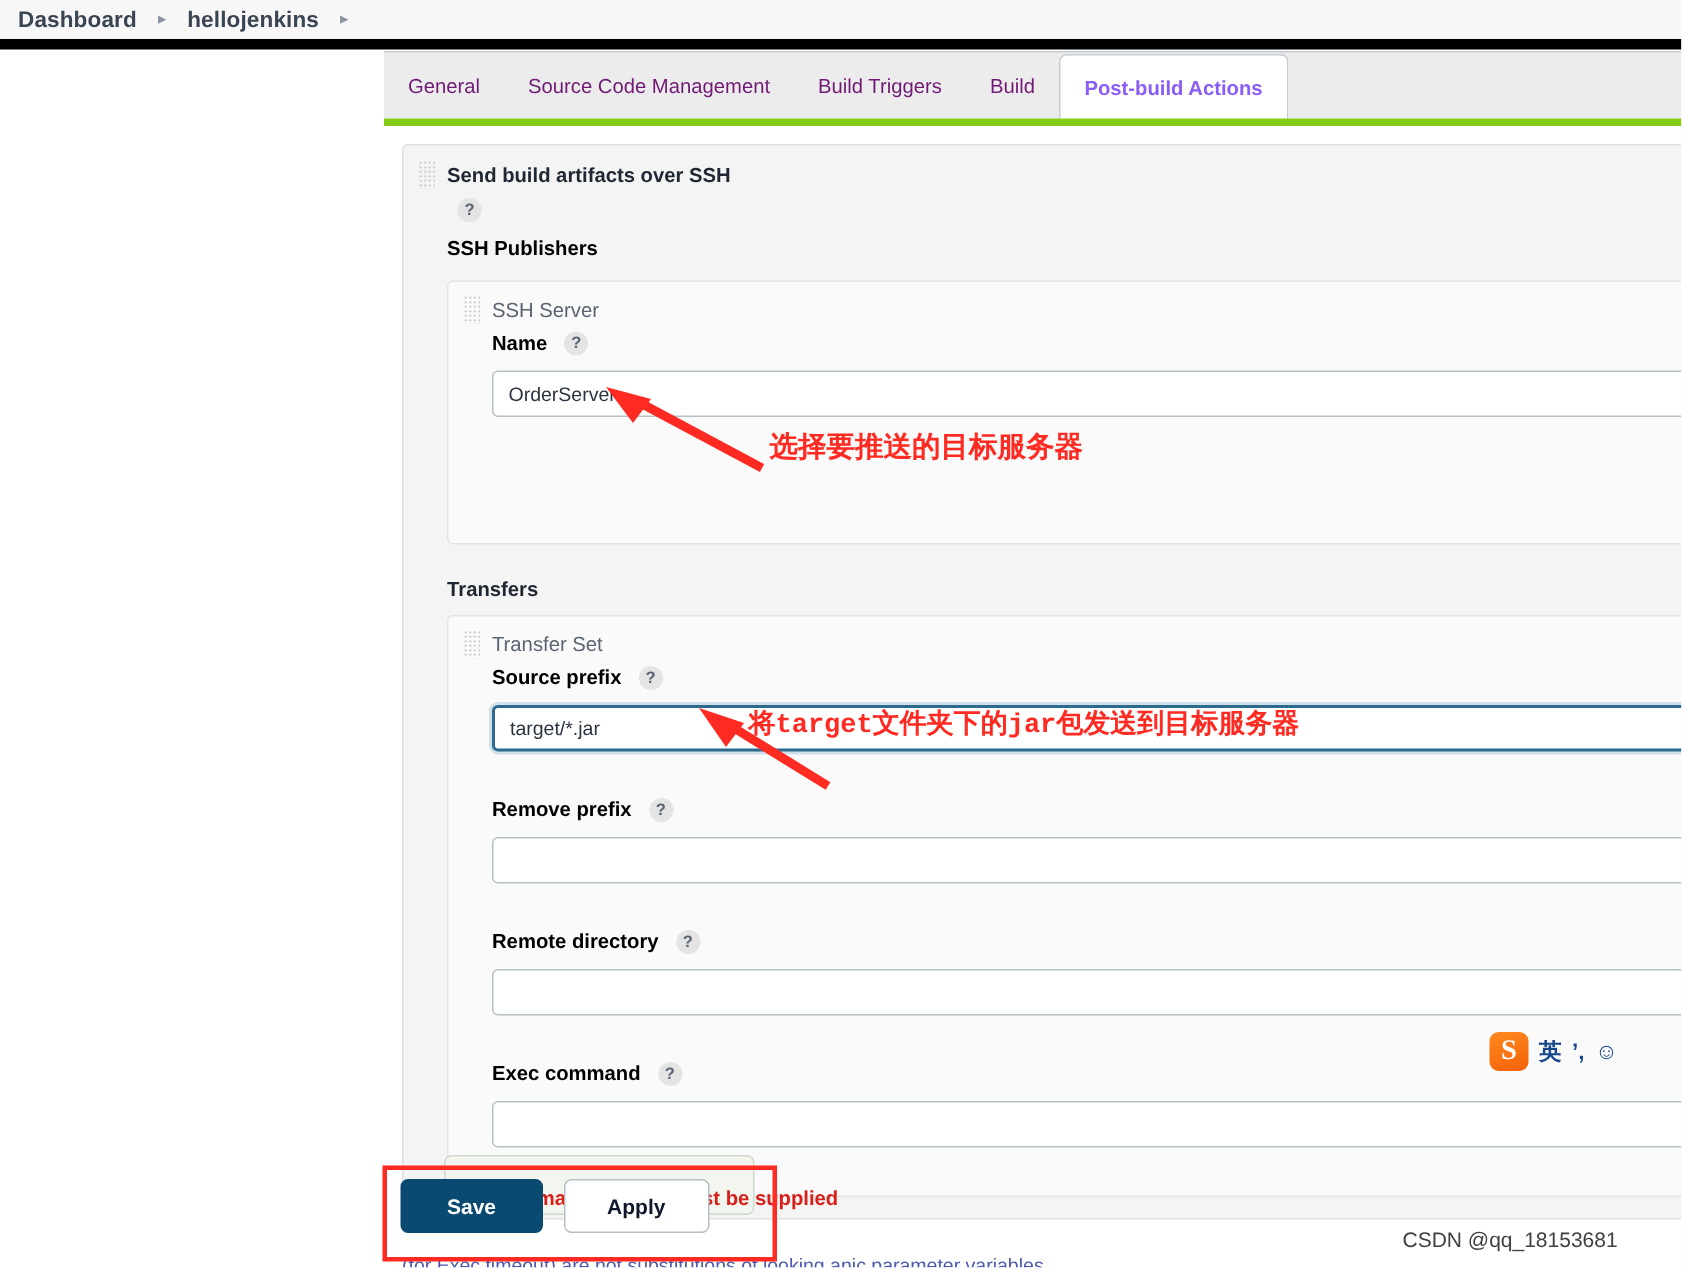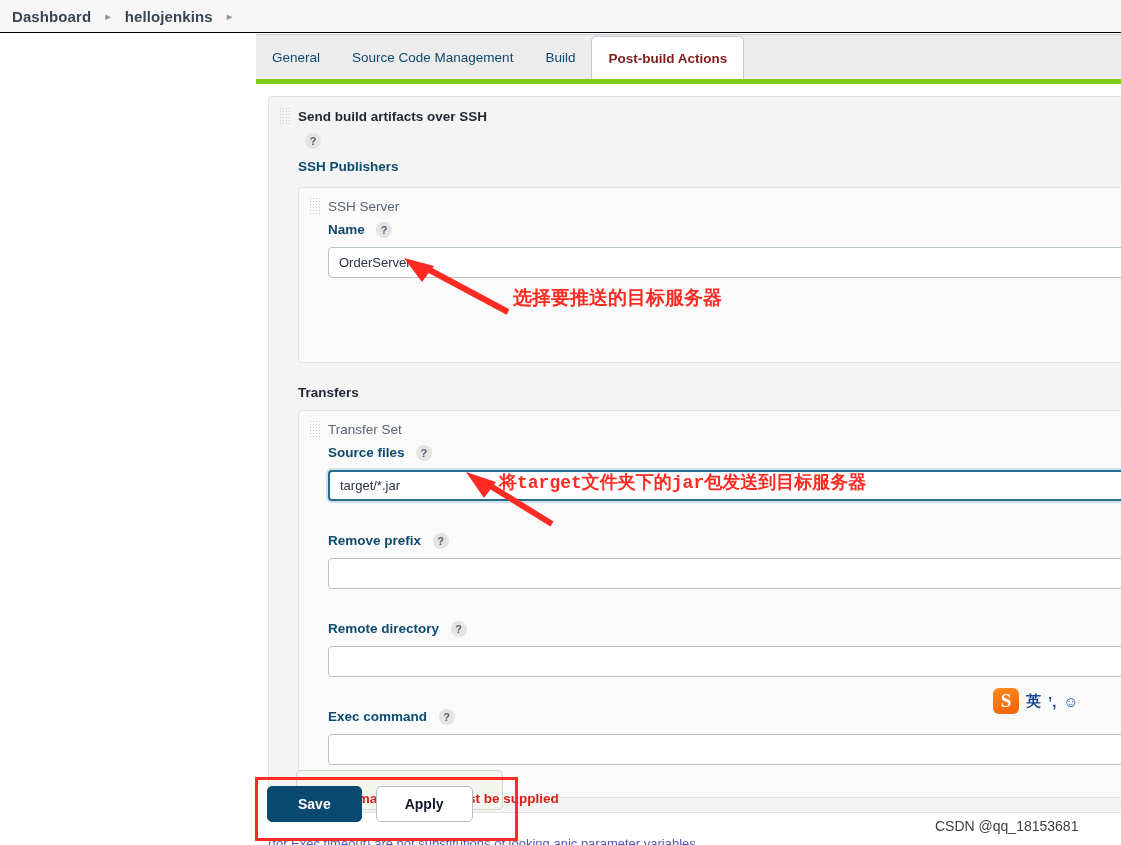--- a/index.html
+++ b/index.html
@@ -15,21 +15,21 @@
     overflow: hidden;
     background: #ffffff;
   }
 
   
   .breadcrumb-bar {
     position: absolute;
     left: 0; top: 0;
     width: 1121px; height: 33px;
     background: #f7f7f7;
-    border-bottom: 1px solid #000000;
+    border-bottom: 7px solid #000000;
     display: flex;
     align-items: center;
     padding-left: 12px;
     box-sizing: border-box;
   }
   .crumb {
     font-size: 15px;
     font-weight: bold;
     color: #3a4554;
     letter-spacing: .1px;
@@ -47,30 +47,30 @@
     left: 256px; top: 34px;
     width: 865px; height: 46px;
     background: #ececec;
     border-top: 1px solid #c6ccd2;
     box-sizing: border-box;
     display: flex;
     align-items: flex-end;
   }
   .tab {
     font-size: 13.5px;
-    color: #0c4a6e;
+    color: #701a75;
     padding: 0 16px;
     height: 44px;
     line-height: 44px;
     white-space: nowrap;
     box-sizing: border-box;
   }
   .tab.active {
     background: #ffffff;
-    color: #7f1d1d;
+    color: #8b5cf6;
     font-weight: bold;
     border: 1px solid #c6ccd2;
     border-bottom: 1px solid #ffffff;
     border-radius: 5px 5px 0 0;
     height: 45px;
     line-height: 43px;
     margin-bottom: -1px;
   }
 
   
@@ -125,21 +125,21 @@
     font-weight: bold;
     text-align: center;
     line-height: 16px;
     vertical-align: middle;
     margin-left: 7px;
     cursor: pointer;
   }
   .lbl-bold {
     font-size: 13.5px;
     font-weight: bold;
-    color: #0c4a6e;
+    color: #000000;
     text-align: center;
   }
   .lbl-plain {
     font-size: 13.5px;
     color: #5a6472;
   }
 
   .helprow { padding: 5px 0 0 29px; }
   .subhead { padding: 8px 0 0 29px; }
 
@@ -299,20 +299,21 @@
   <div class="breadcrumb-bar">
     <span class="crumb">Dashboard</span>
     <span class="crumb-sep">▸</span>
     <span class="crumb">hellojenkins</span>
     <span class="crumb-sep">▸</span>
   </div>
 
   <div class="tabbar">
     <div class="tab">General</div>
     <div class="tab">Source Code Management</div>
+    <div class="tab">Build Triggers</div>
     <div class="tab">Build</div>
     <div class="tab active">Post-build Actions</div>
   </div>
 
   <div class="formbody">
 
     <div class="block-outer">
 
       <div class="row-head">
         <div class="drag-handle"></div>
@@ -345,21 +346,21 @@
 
       <div class="group-title">Transfers</div>
 
       <div class="panel" style="width:838px; margin-top:10px;">
         <div class="row-head panel-inner">
           <div class="drag-handle"></div>
           <span class="lbl-plain">Transfer Set</span>
         </div>
 
         <div class="field-label">
-          <span class="lbl-bold">Source files</span>
+          <span class="lbl-bold">Source prefix</span>
           <span class="help-badge">?</span>
         </div>
         <input class="txt-input focused" style="width: 800px;" value="target/*.jar">
 
         <div class="spacer-sm"></div>
 
         <div class="field-label" style="padding-top:16px;">
           <span class="lbl-bold">Remove prefix</span>
           <span class="help-badge">?</span>
         </div>

